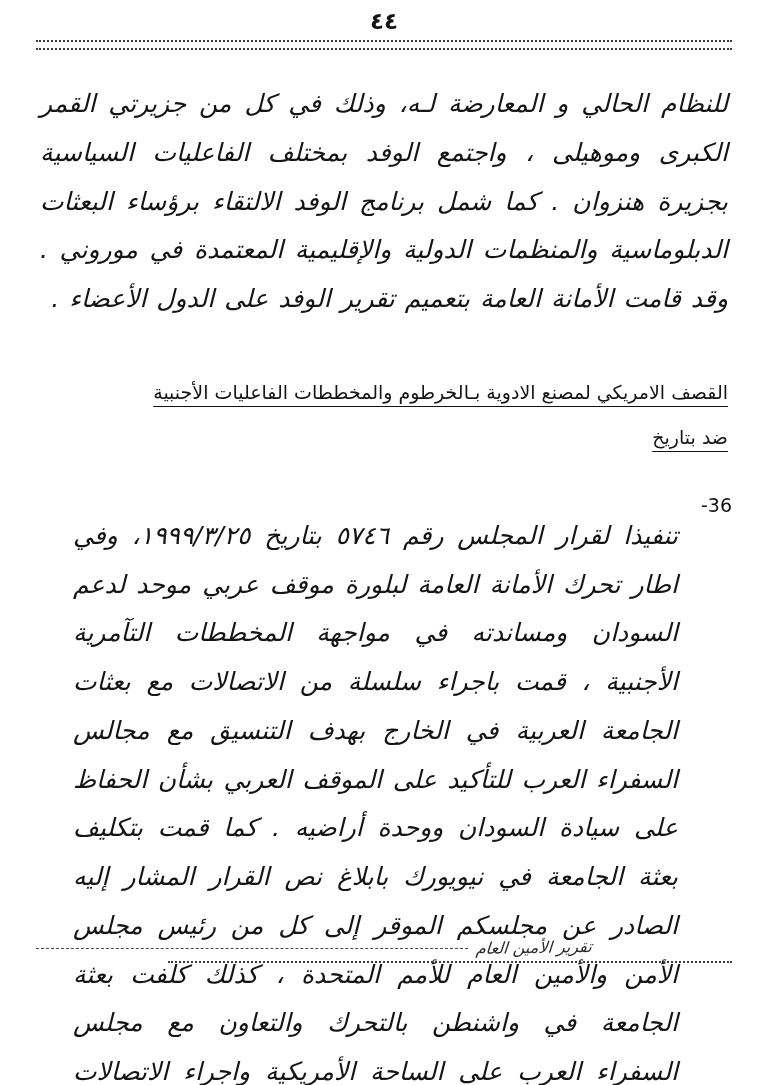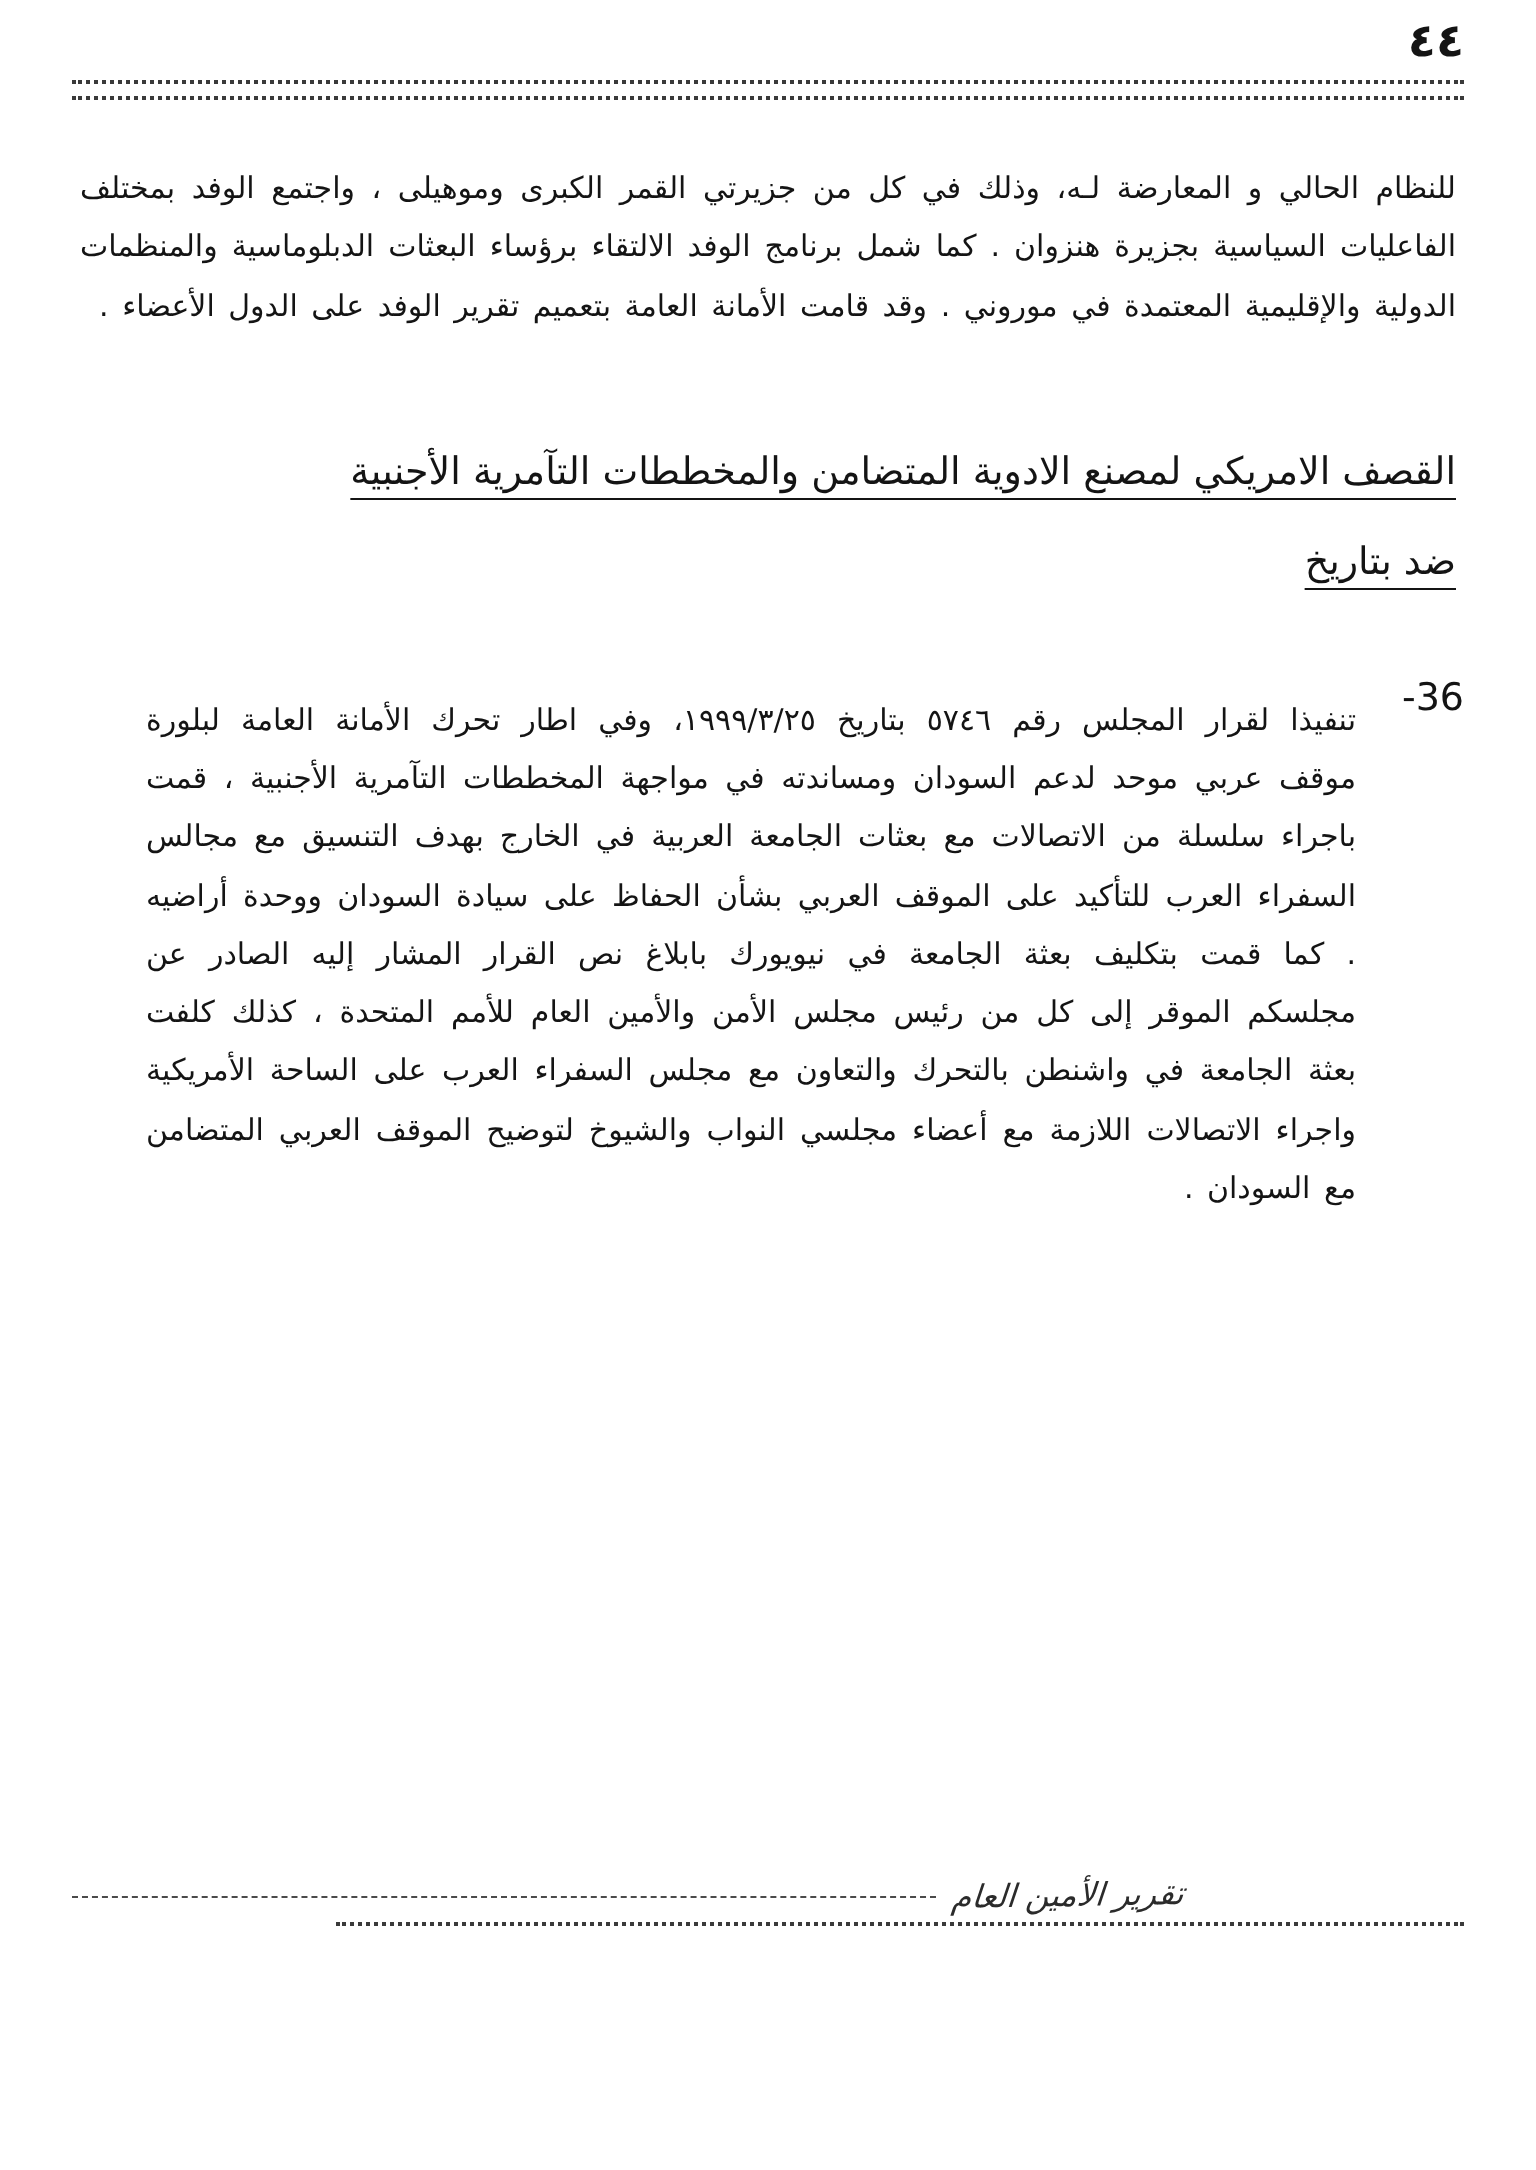--- a/index.html
+++ b/index.html
@@ -14,38 +14,39 @@
     margin: 0 auto;
     background: #ffffff;
     box-sizing: border-box;
     padding: 6px 36px 0 36px;
     direction: rtl;
     font-family: "DejaVu Sans", sans-serif;
     color: #141414;
     overflow: hidden;
   }
   .page-number {
-    text-align: right;
+    text-align: center;
     font-size: 23px;
     font-weight: bold;
     letter-spacing: 1px;
     margin: 2px 0 6px 0;
   }
   .top-rule {
     height: 6px;
     border-top: 2px dotted #3a3a3a;
     border-bottom: 2px dotted #3a3a3a;
     margin: 0 0 26px 0;
   }
   .body-text {
-    font-size: 15px;
+    font-size: 25px;
     line-height: 1.95;
     text-align: justify;
     text-justify: inter-word;
     word-spacing: 2px;
+    font-style: italic;
   }
   .intro-paragraph {
     margin: 30px 4px 0 4px;
   }
   .section-heading {
     margin: 46px 4px 0 4px;
     font-size: 19px;
     line-height: 2.4;
   }
   .section-heading .heading-line {
@@ -102,21 +103,21 @@
 
 <div class="page">
 
   <div class="page-number">٤٤</div>
 
   <div class="top-rule"></div>
 
   <p class="body-text intro-paragraph">للنظام الحالي و المعارضة لـه، وذلك في كل من جزيرتي القمر الكبرى وموهيلى ، واجتمع الوفد بمختلف الفاعليات السياسية بجزيرة هنزوان . كما شمل برنامج الوفد الالتقاء برؤساء البعثات الدبلوماسية والمنظمات الدولية والإقليمية المعتمدة في موروني . وقد قامت الأمانة العامة بتعميم تقرير الوفد على الدول الأعضاء .</p>
 
   <div class="section-heading">
-    <span class="heading-line">القصف الامريكي لمصنع الادوية المتضامن والمخططات التآمرية الأجنبية</span><br>
+    <span class="heading-line">القصف الامريكي لمصنع الادوية بـالخرطوم والمخططات الفاعليات الأجنبية</span><br>
     <span class="heading-line">ضد بتاريخ</span>
   </div>
 
   <div class="numbered-item">
     <div class="item-number">36-</div>
     <p class="body-text item-text">تنفيذا لقرار المجلس رقم ٥٧٤٦ بتاريخ ١٩٩٩/٣/٢٥، وفي اطار تحرك الأمانة العامة لبلورة موقف عربي موحد لدعم السودان ومساندته في مواجهة المخططات التآمرية الأجنبية ، قمت باجراء سلسلة من الاتصالات مع بعثات الجامعة العربية في الخارج بهدف التنسيق مع مجالس السفراء العرب للتأكيد على الموقف العربي بشأن الحفاظ على سيادة السودان ووحدة أراضيه . كما قمت بتكليف بعثة الجامعة في نيويورك بابلاغ نص القرار المشار إليه الصادر عن مجلسكم الموقر إلى كل من رئيس مجلس الأمن والأمين العام للأمم المتحدة ، كذلك كلفت بعثة الجامعة في واشنطن بالتحرك والتعاون مع مجلس السفراء العرب على الساحة الأمريكية واجراء الاتصالات اللازمة مع أعضاء مجلسي النواب والشيوخ لتوضيح الموقف العربي المتضامن مع السودان .</p>
   </div>
 
   <div class="footer">
     <div class="footer-row">

